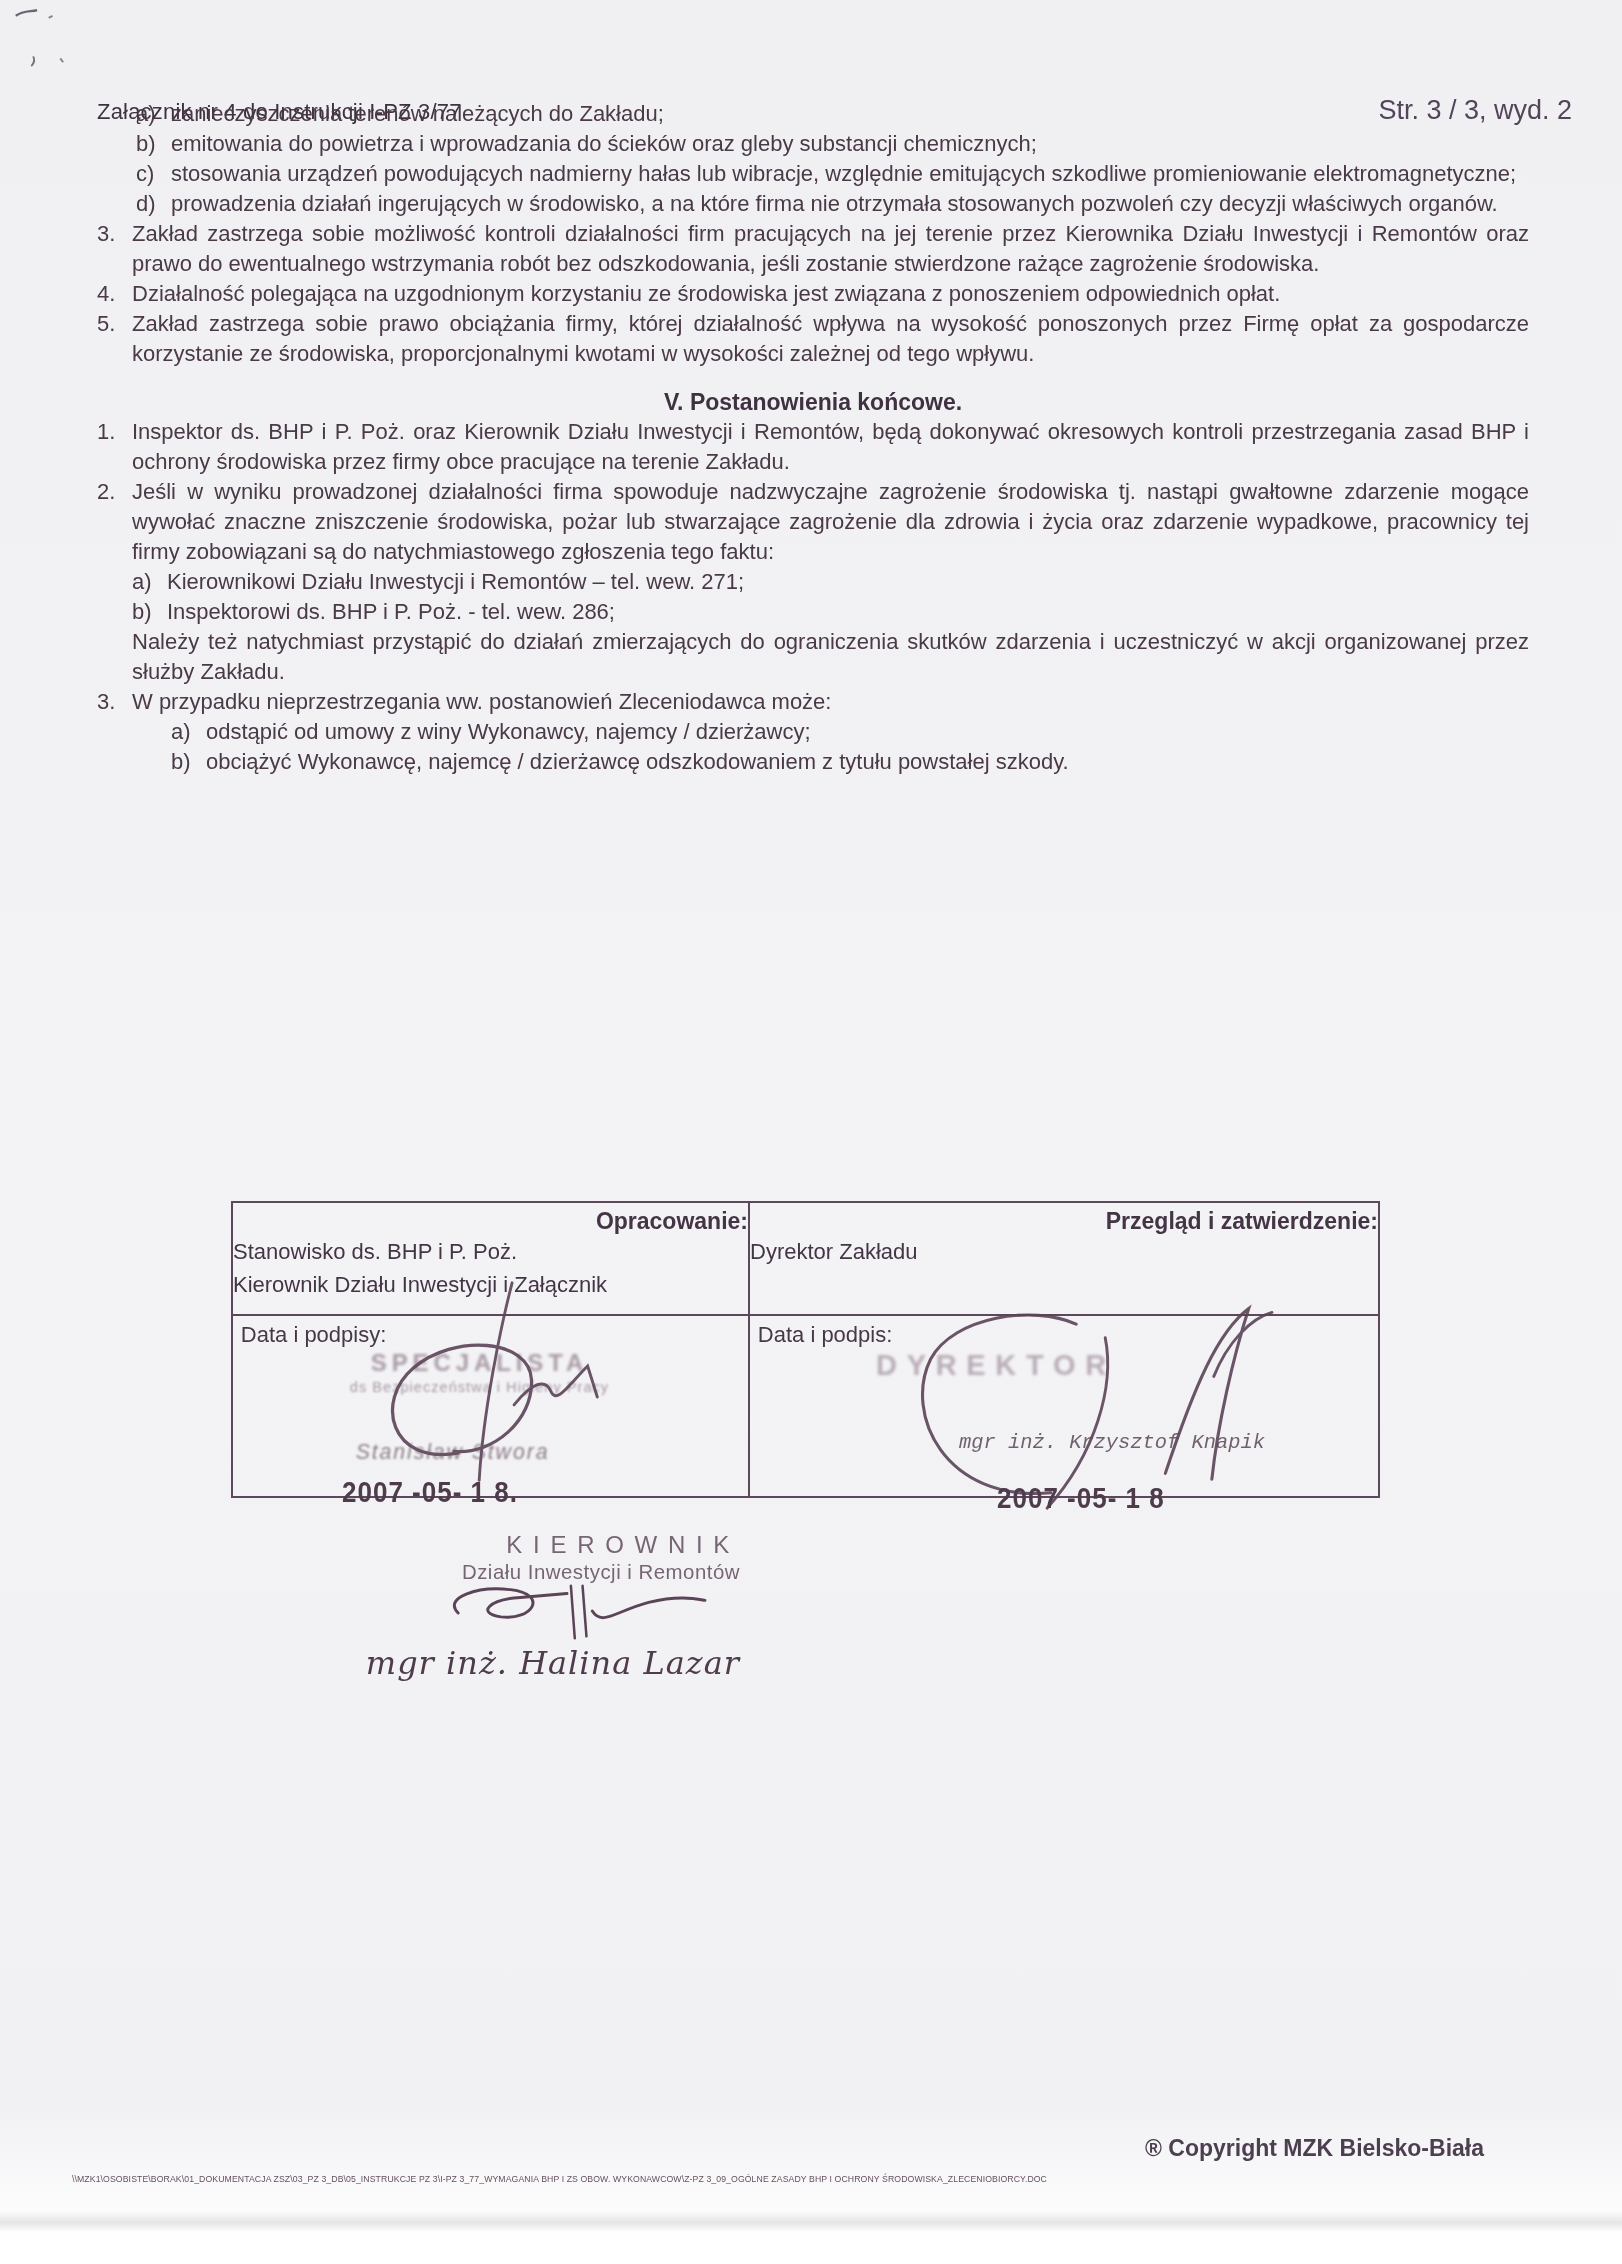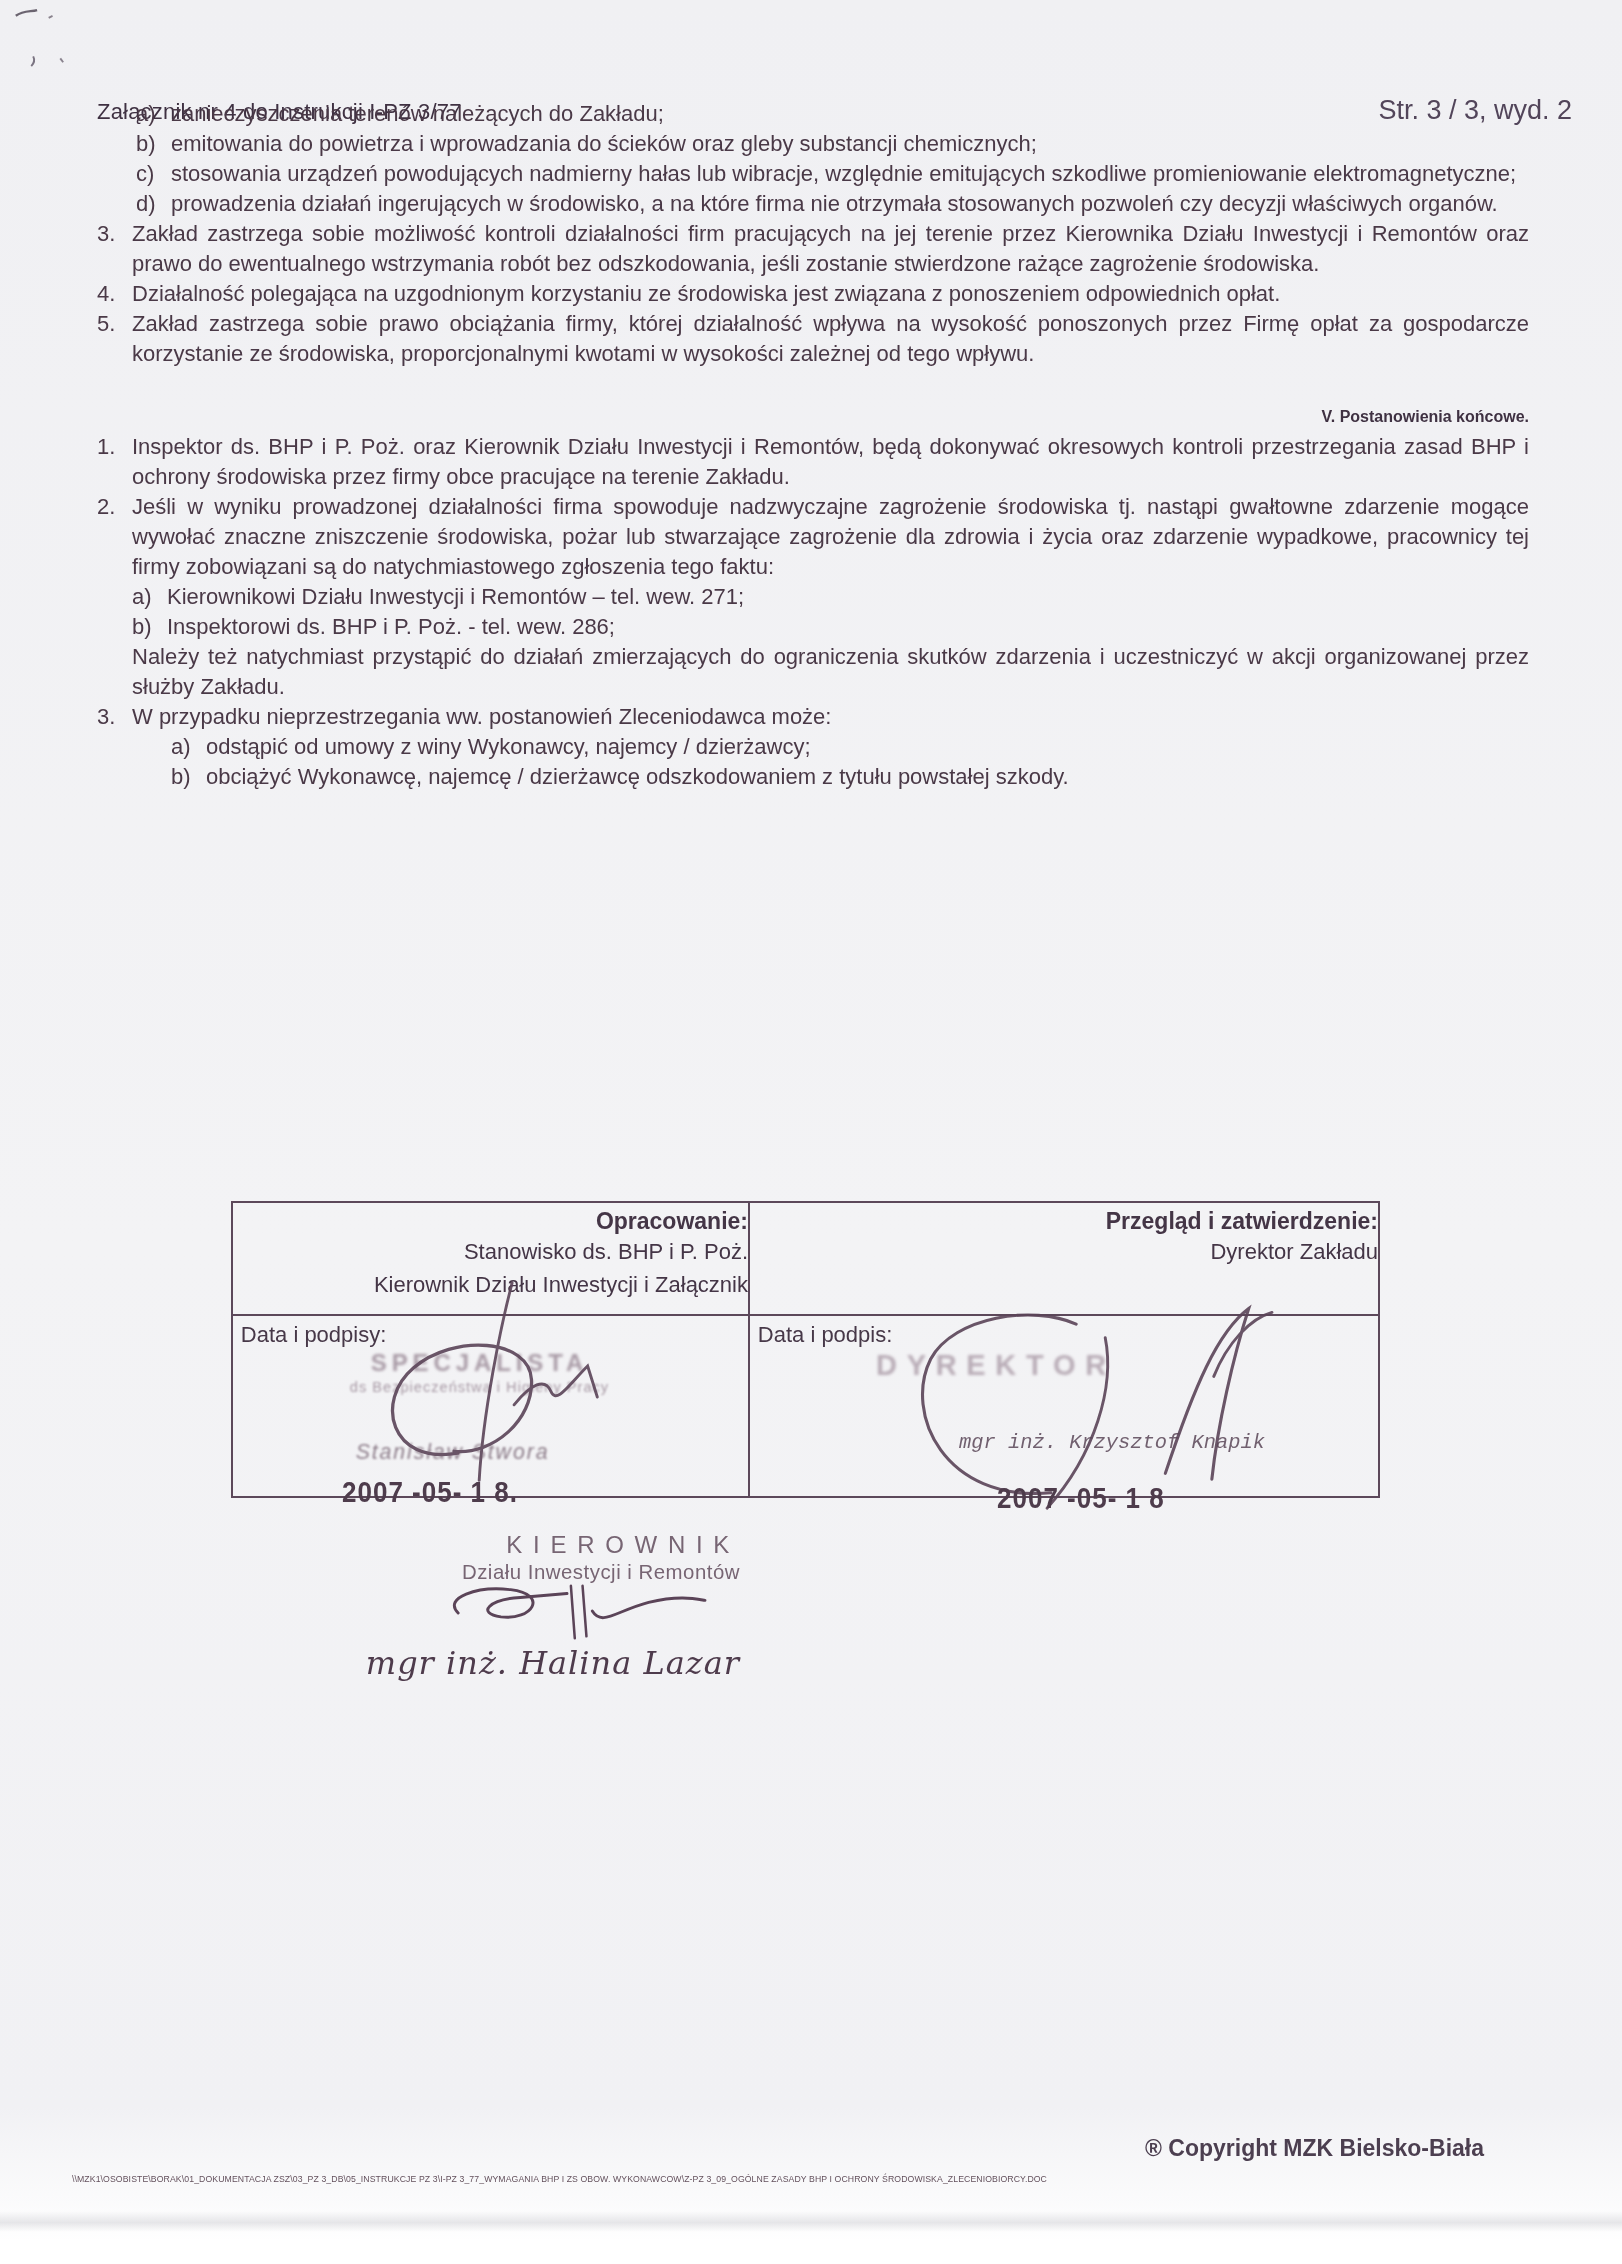--- a/index.html
+++ b/index.html
@@ -14,33 +14,33 @@
   .hdr-title{font-weight:normal; font-size:22px; color:#3f3142; letter-spacing:0.2px;margin-top:31px;}
   .hdr-page{font-size:27px; color:#52455a;text-align:right;}
 
   
   .body1{position:absolute; top:99px; left:97px; width:1432px; font-size:22px; line-height:30px; text-align:justify;}
   .sub-list{margin-left:39px;}
   .li{position:relative; padding-left:35px;}
   .li .mk{position:absolute; left:0; top:0;}
   .num-li{position:relative; padding-left:35px;}
   .num-li .mk{position:absolute; left:0; top:0;}
-  .sec-head{font-weight:bold; font-size:16px; color:#3f3142; margin-top:33px; text-align:right;}
+  .sec-head{font-weight:bold; font-size:23px; color:#3f3142; margin-top:18px; text-align:center;}
 
   
   .tbl{position:absolute; top:1201px; left:231px; width:1149px; border:2.9px solid #5c485a; box-sizing:border-box;}
   .t-row{display:flex;}
   .t-row.hdr-row{border-bottom:2.9px solid #5c485a; height:111px;}
   .t-row.sig-row{height:180px;}
   .cell{position:relative; box-sizing:border-box;}
   .cell-l{width:517px; border-right:2.9px solid #5c485a;}
   .cell-r{flex:1;}
   .cell-title{font-weight:bold; font-size:23px; text-align:right; margin-top:4.9px; color:#4133445;}
   .cell-title, .cell-line{color:#443546;}
-  .cell-line{font-size:22px; text-align:right; line-height:33px;}
+  .cell-line{font-size:22px; text-align:left; line-height:33px;}
   .date-label{position:absolute; top:5.8px; left:7.8px; font-size:22px; color:#473848;}
 
   
   .stampL{position:absolute; left:72px; top:33px; width:349px; text-align:center; color:#7a6374;}
   .stampL .s1{font-weight:bold; font-size:24px; letter-spacing:4.9px; filter:blur(1.4px); opacity:.62;}
   .stampL .s2{font-size:14.6px; letter-spacing:1px; filter:blur(1.2px); opacity:.62; margin-top:1.9px;}
   .nameL{position:absolute; left:64px; top:124px; width:311px; text-align:center;
          font-size:21.3px; letter-spacing:1.9px; color:#6c5767; filter:blur(1px); opacity:.75; font-style:italic;}
   .sigL{position:absolute; left:116px; top:-39px; opacity:.9;}
   .stampR{position:absolute; left:126px; top:33px; font-weight:bold; font-size:29px; letter-spacing:9.7px;

